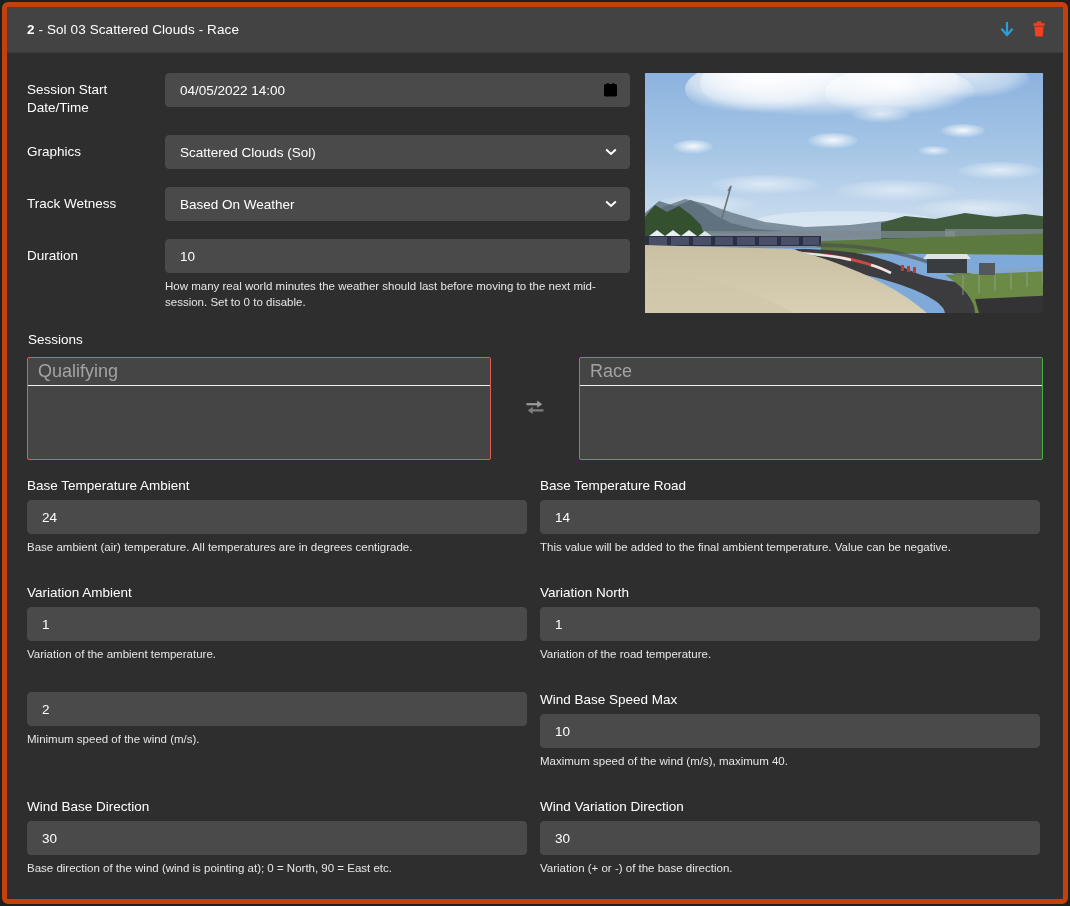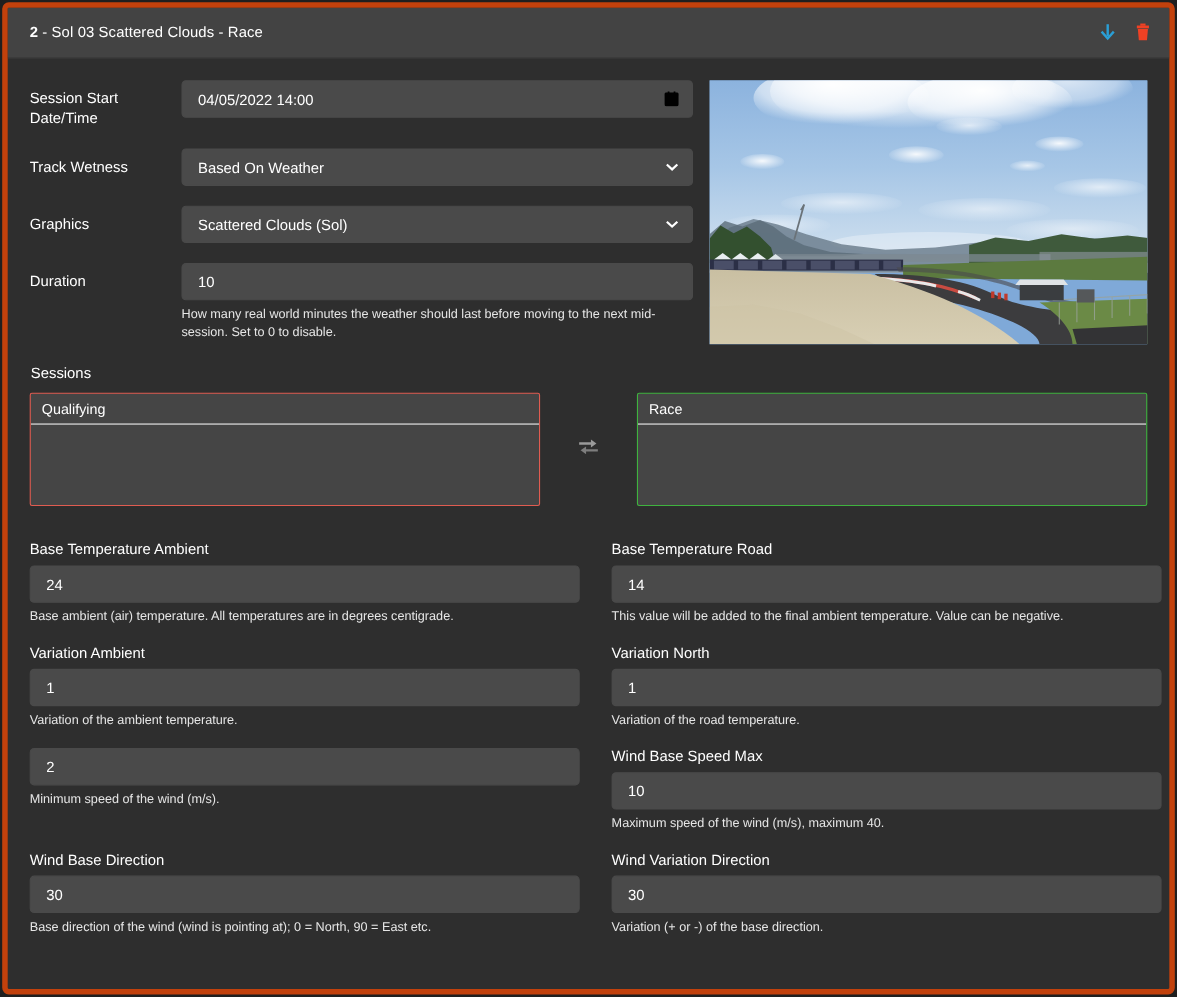--- a/index.html
+++ b/index.html
@@ -144,39 +144,40 @@
     border: 1px solid #e05c51;
     border-radius: 2px;
     overflow: hidden;
   }
   .session-box.green { border-color: #3fb33f; }
   .session-head {
     height: 28px;
     display: flex;
     align-items: center;
     padding: 0 0 0 10px;
-    color: #ffffff;
-    font-size: 13px;
+    color: #a3a3a3;
+    font-size: 18px;
     border-bottom: 1px solid #f0f0f0;
   }
   .session-body { height: 73px; }
   .swap-wrap {
     flex: 1 1 auto;
     display: flex;
     align-items: center;
     justify-content: center;
   }
 
   
   .grid2 {
     display: grid;
     grid-template-columns: 500px 500px;
     column-gap: 29px;
     row-gap: 0;
-    margin-top: 32px;
+    margin-top: 18px;
+    gap: 13px;
   }
   .fgroup { margin-bottom: 17px; }
   .fgroup .flabel {
     color: #ffffff;
     font-size: 13.5px;
     margin-bottom: 7px;
     display: block;
   }
   .fgroup .help { max-width: 500px; }
 </style>
@@ -224,38 +225,38 @@
                   <rect x="0.5" y="1.5" width="12" height="2.6" fill="#000"></rect>
                   <rect x="3" y="0" width="1.6" height="2.6" fill="#000"></rect>
                   <rect x="8.4" y="0" width="1.6" height="2.6" fill="#000"></rect>
                 </svg>
               </span>
             </div>
           </div>
         </div>
 
         <div class="form-row">
-          <div class="lbl">Track Wetness</div>
+          <div class="lbl">Graphics</div>
           <div class="field-col">
             <div class="select">
-              <span>Based On Weather</span>
+              <span>Scattered Clouds (Sol)</span>
               <span class="chev">
                 <svg width="12" height="8" viewBox="0 0 12 8">
                   <path d="M1.2 1.6 L6 6 L10.8 1.6" stroke="#ffffff" stroke-width="2" fill="none"></path>
                 </svg>
               </span>
             </div>
           </div>
         </div>
 
         <div class="form-row">
-          <div class="lbl">Graphics</div>
+          <div class="lbl">Track Wetness</div>
           <div class="field-col">
             <div class="select">
-              <span>Scattered Clouds (Sol)</span>
+              <span>Based On Weather</span>
               <span class="chev">
                 <svg width="12" height="8" viewBox="0 0 12 8">
                   <path d="M1.2 1.6 L6 6 L10.8 1.6" stroke="#ffffff" stroke-width="2" fill="none"></path>
                 </svg>
               </span>
             </div>
           </div>
         </div>
 
         <div class="form-row">

